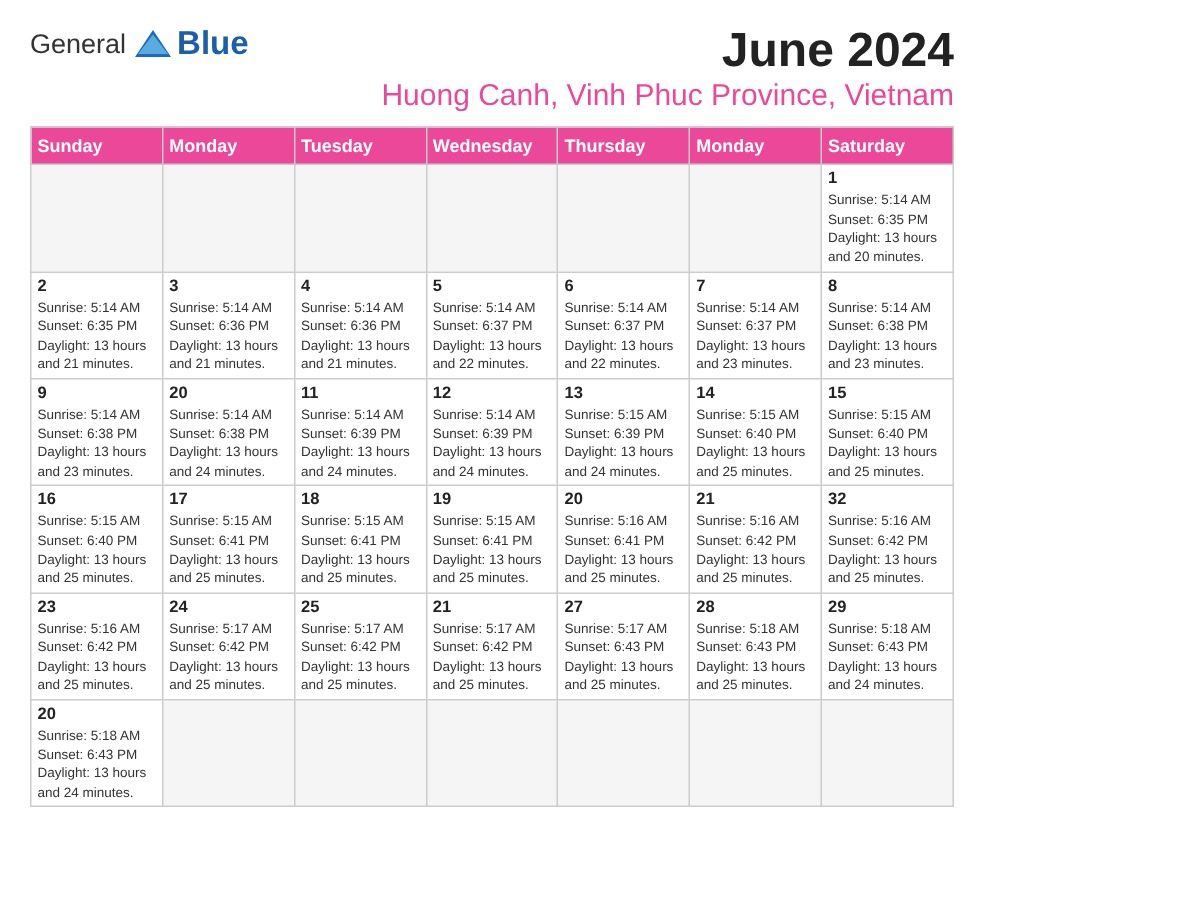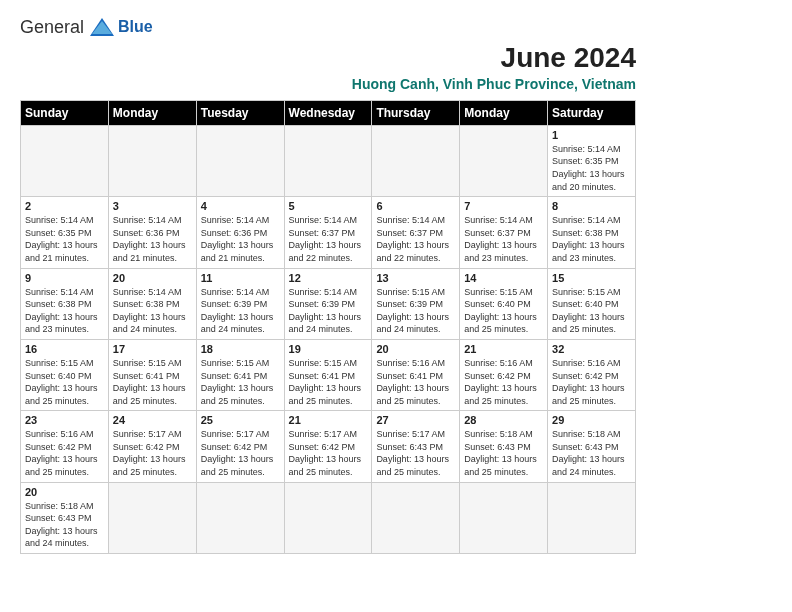--- a/index.html
+++ b/index.html
@@ -29,52 +29,50 @@
       display: flex;
       align-items: center;
       gap: 2px;
     }
     .logo-general {
       font-size: 18px;
       font-weight: normal;
       color: #333;
     }
     .logo-blue {
-      font-size: 16px;
+      font-size: 22px;
       font-weight: bold;
       color: #1a5fa8;
     }
     .logo-icon {
       width: 28px;
       height: 22px;
       margin-left: 2px;
     }
     .title-area {
       text-align: right;
     }
     .month-title {
-      font-size: 28px;
+      font-size: 32px;
       font-weight: bold;
       color: #222;
       line-height: 1.1;
-      margin-top: 27px;
     }
     .location {
-      font-size: 14px;
-      color: #0f766e;
+      font-size: 20px;
+      color: #ec4899;
       margin-top: 2px;
-      font-weight: bold;
     }
     .calendar-table {
       width: 100%;
       border-collapse: collapse;
       table-layout: fixed;
     }
     .calendar-table th {
-      background-color: #000000;
+      background-color: #ec4899;
       color: #fff;
       font-size: 12px;
       font-weight: bold;
       padding: 5px 4px;
       text-align: left;
       border: 1px solid #ccc;
     }
     .calendar-table td {
       border: 1px solid #ccc;
       vertical-align: top;

